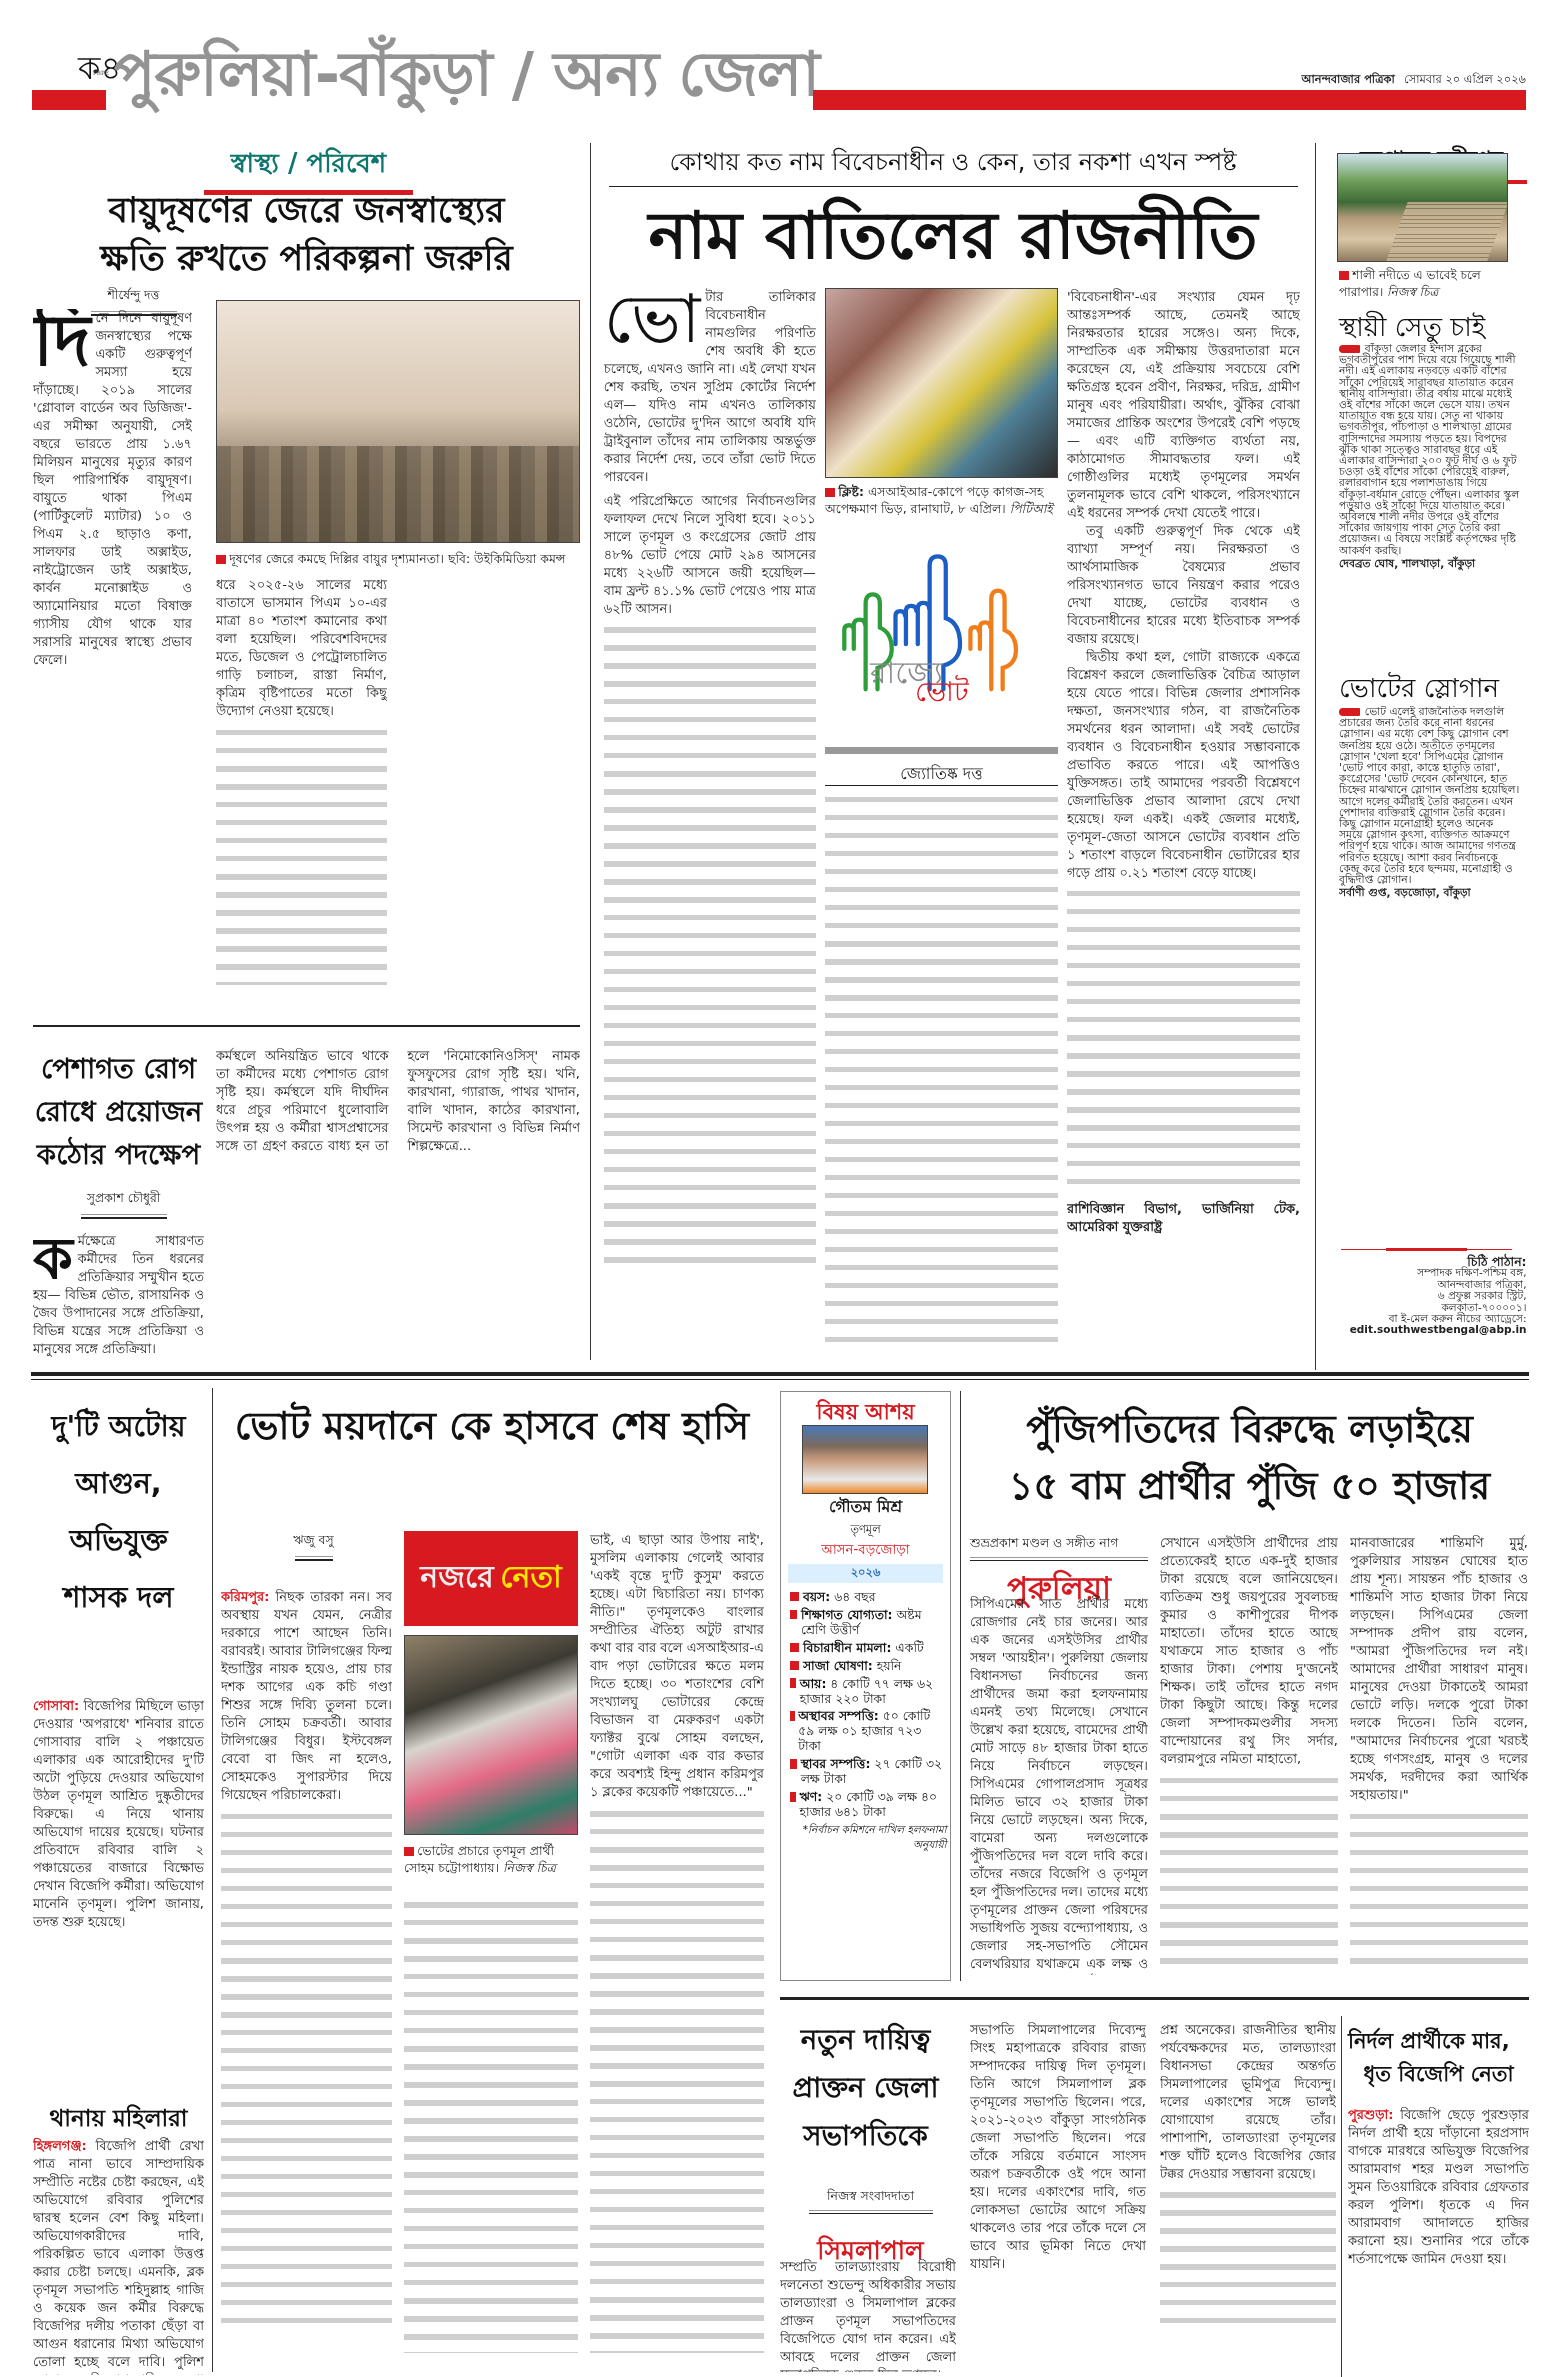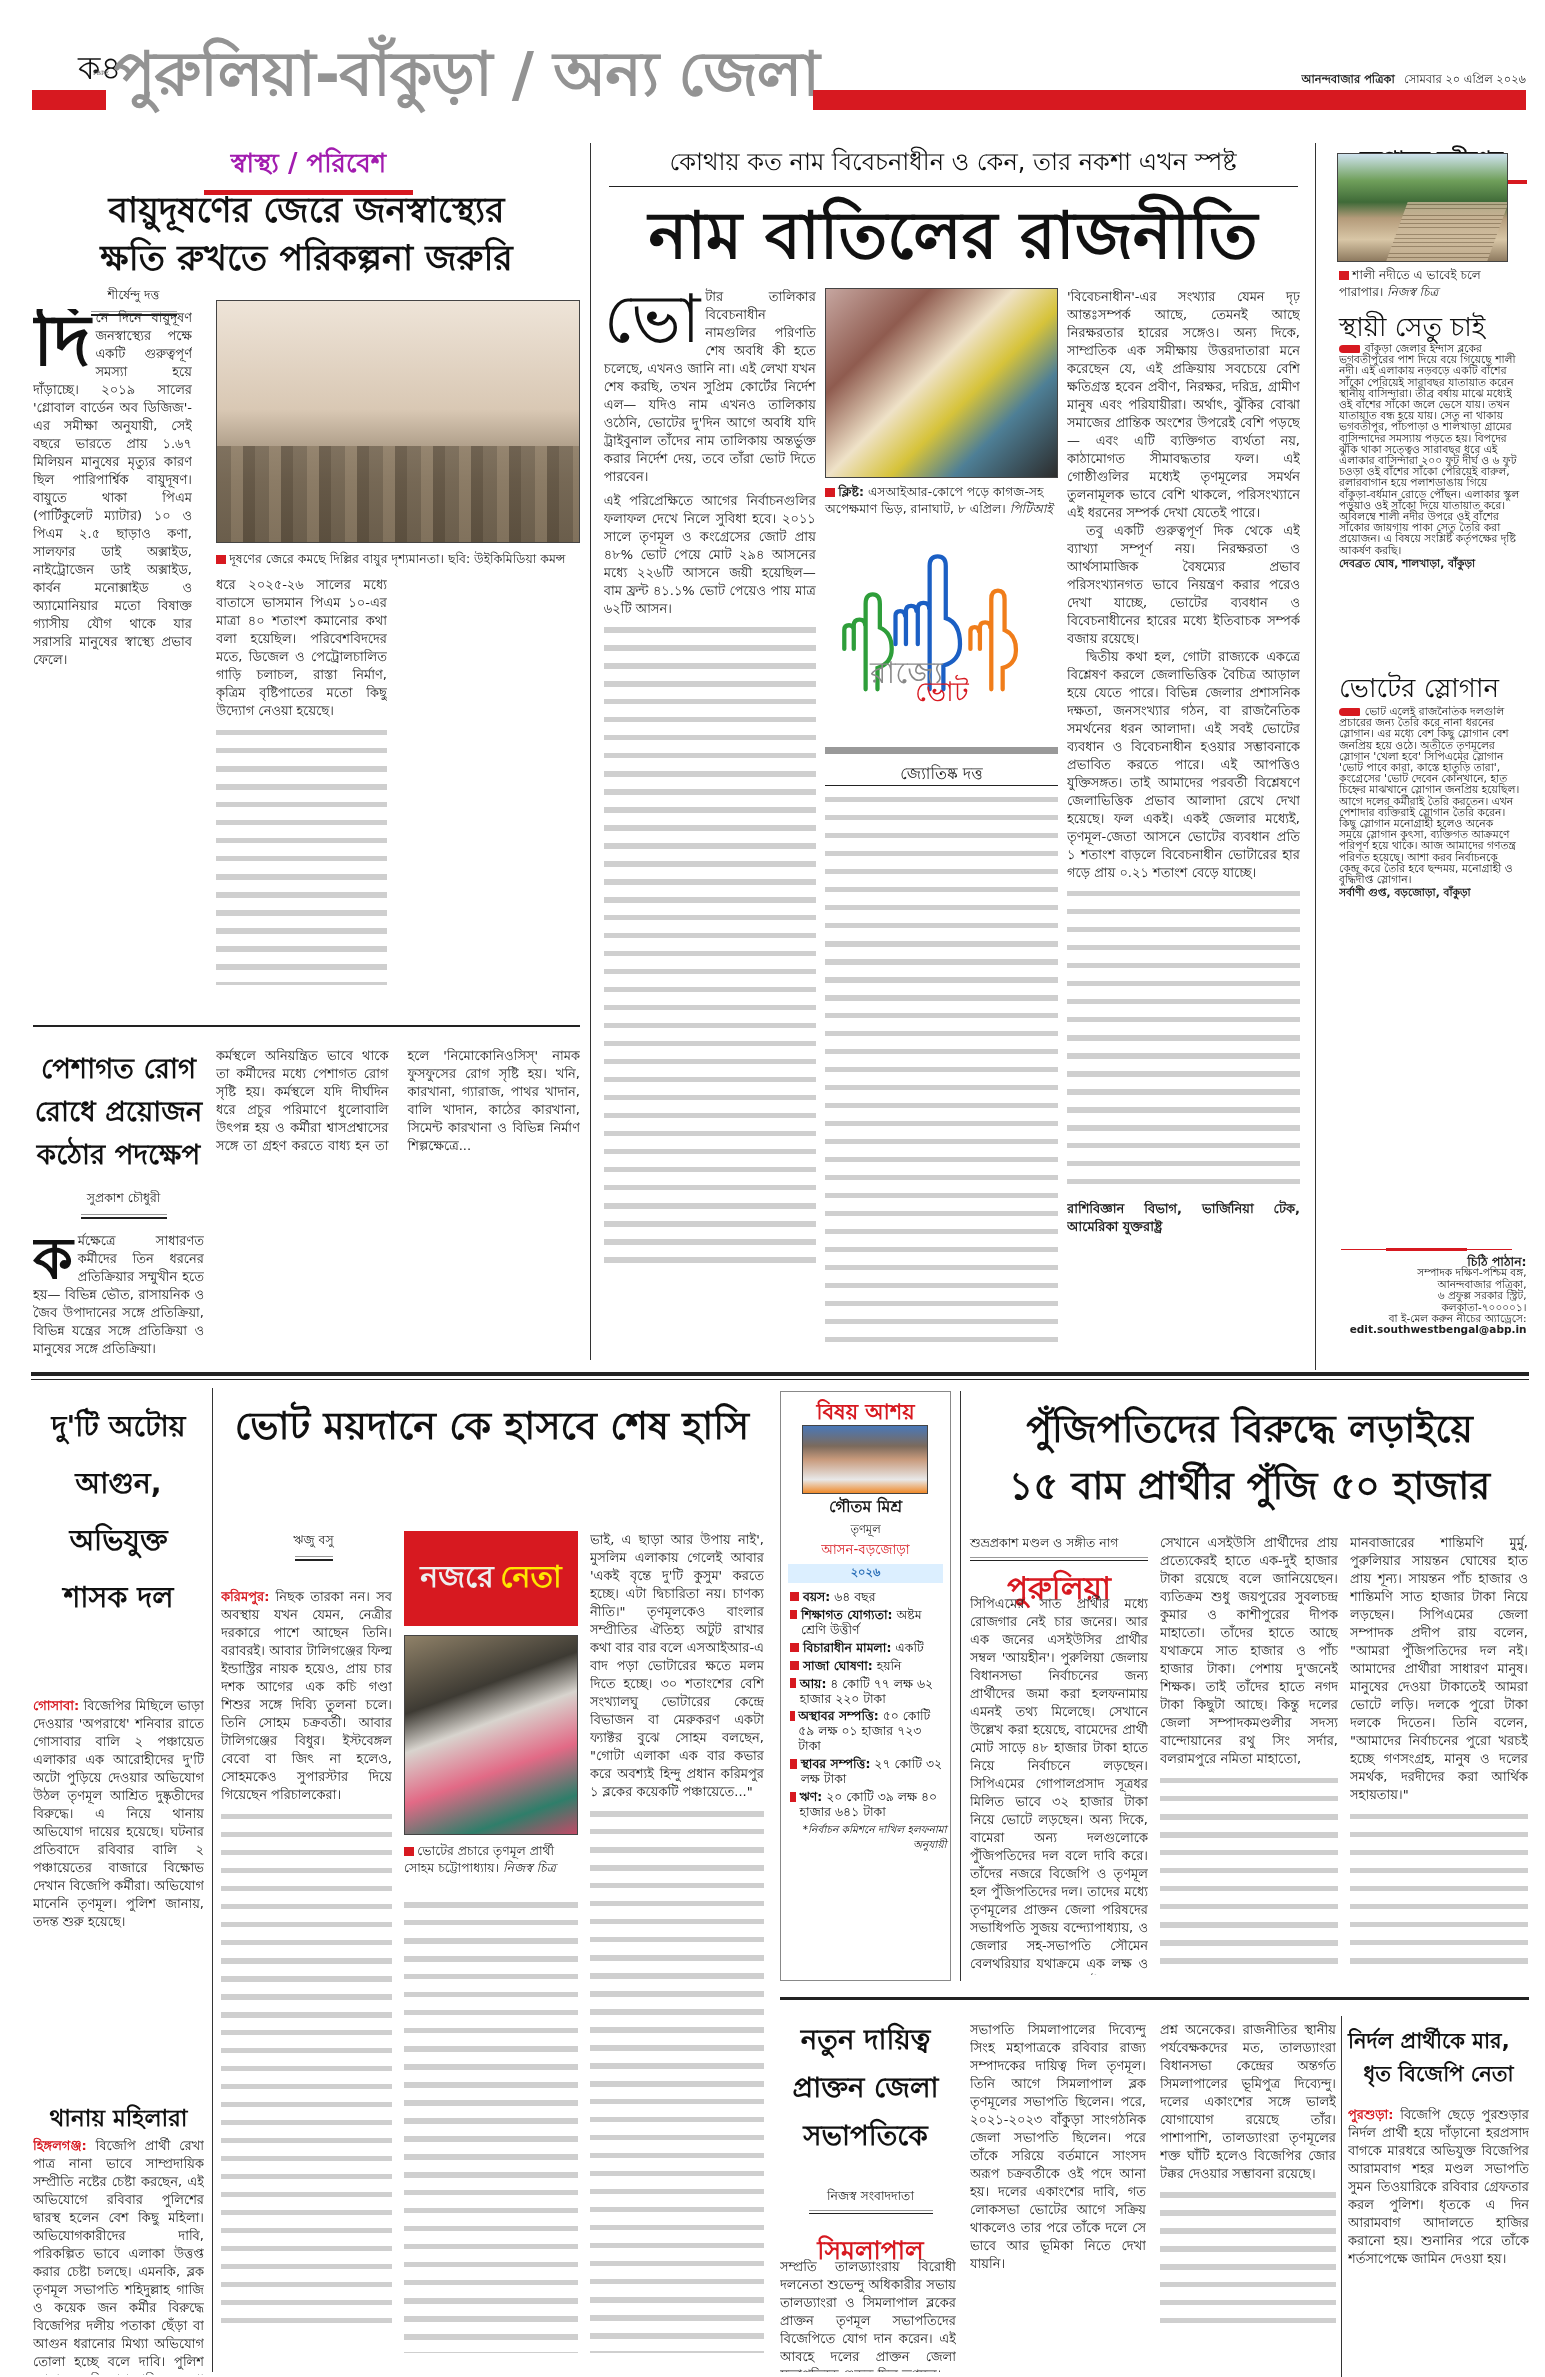--- a/index.html
+++ b/index.html
@@ -33,21 +33,21 @@
   <div class="abs" style="left:114px;top:38px;font-family:'DejaVu Sans',sans-serif;font-weight:bold;font-size:61px;line-height:71px;color:#939393;letter-spacing:-1px;">পুরুলিয়া-বাঁকুড়া / অন্য জেলা</div>
   <div class="abs redbar" style="left:813px;top:90px;width:713px;height:20px;"></div>
   <div class="abs" style="right:19px;top:71px;font-family:'DejaVu Sans',sans-serif;font-size:11.4px;color:#222;">
     <span style="font-weight:bold;margin-right:5.7px;">আনন্দবাজার পত্রিকা</span>
     <span>সোমবার ২০ এপ্রিল ২০২৬</span>
   </div>
 </div>
 
 <div class="abs" style="left:33px;top:143px;width:547px;height:870px;">
   <div class="abs" style="left:171px;top:0;width:209px;text-align:center;">
-    <div style="font-family:'DejaVu Sans',sans-serif;font-weight:bold;font-size:26px;color:#a21caf;text-align:center;">স্বাস্থ্য / পরিবেশ</div>
+    <div style="font-family:'DejaVu Sans',sans-serif;font-weight:bold;font-size:26px;color:#0f766e;text-align:center;">স্বাস্থ্য / পরিবেশ</div>
     <div class="redbar" style="height:4.8px;margin-top:2.9px;"></div>
   </div>
   <div class="abs hl" style="left:0;top:43px;width:547px;font-size:35px;line-height:48px;">
     <div>বায়ুদূষণের জেরে জনস্বাস্থ্যের</div>
     <div>ক্ষতি রুখতে পরিকল্পনা জরুরি</div>
   </div>
   <div class="abs" style="left:48px;top:143px;width:105px;">
     <div class="byline" style="font-size:12.4px;">শীর্ষেন্দু দত্ত</div>
     <div class="byline-rule" style="width:86px;"></div>
   </div>

